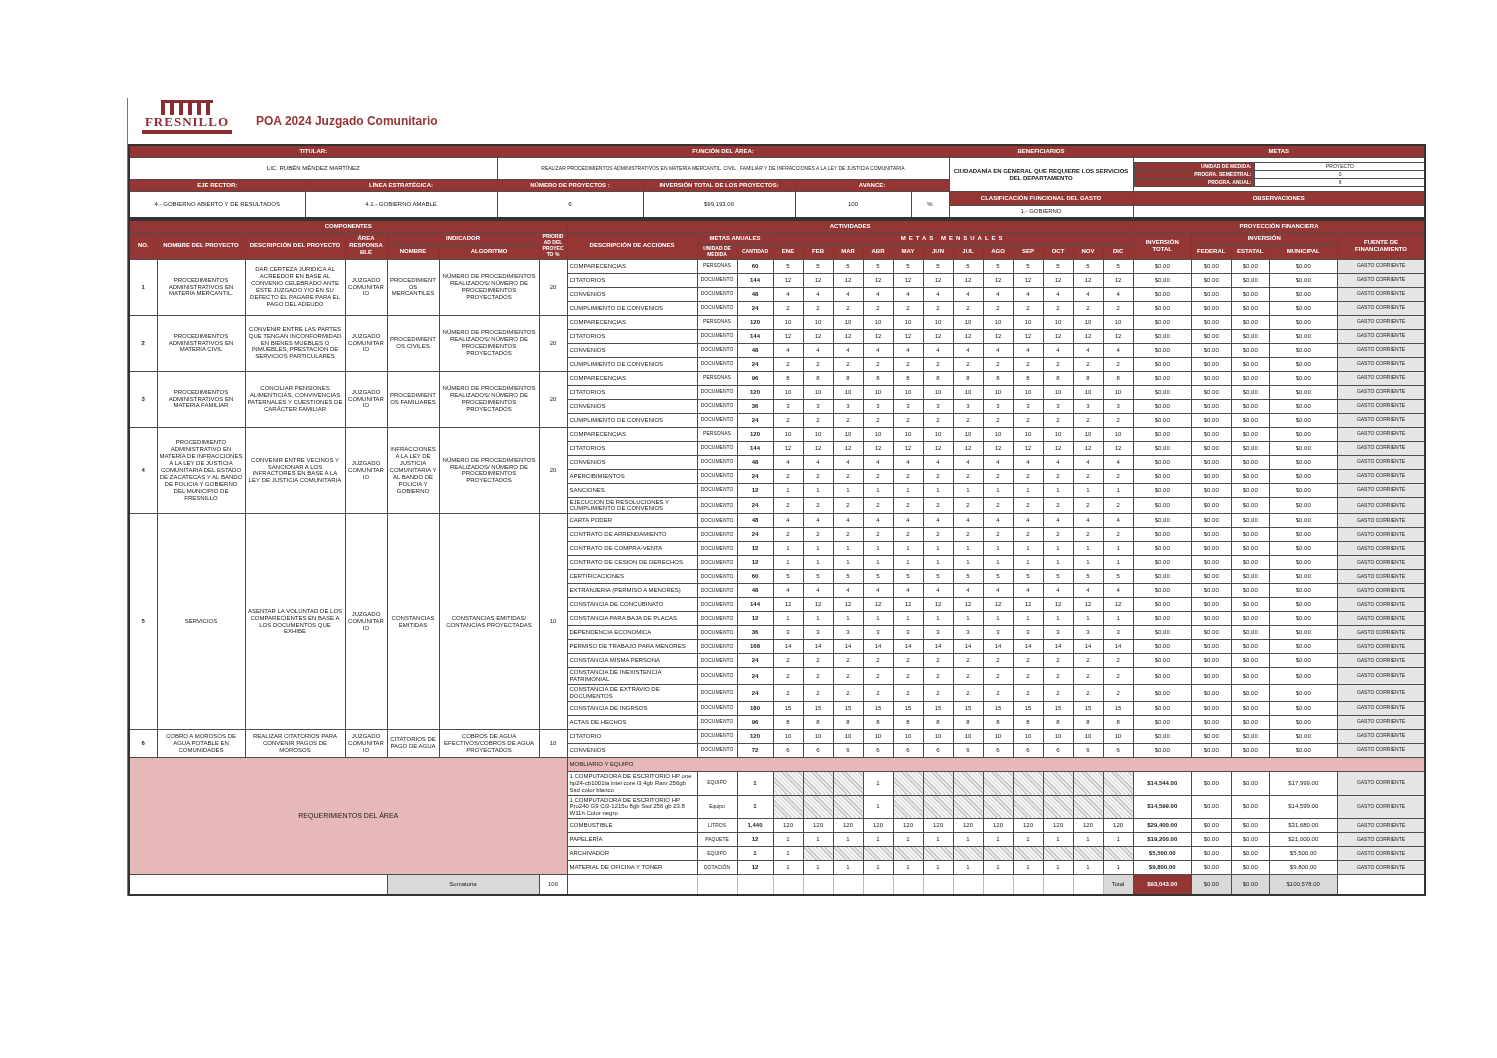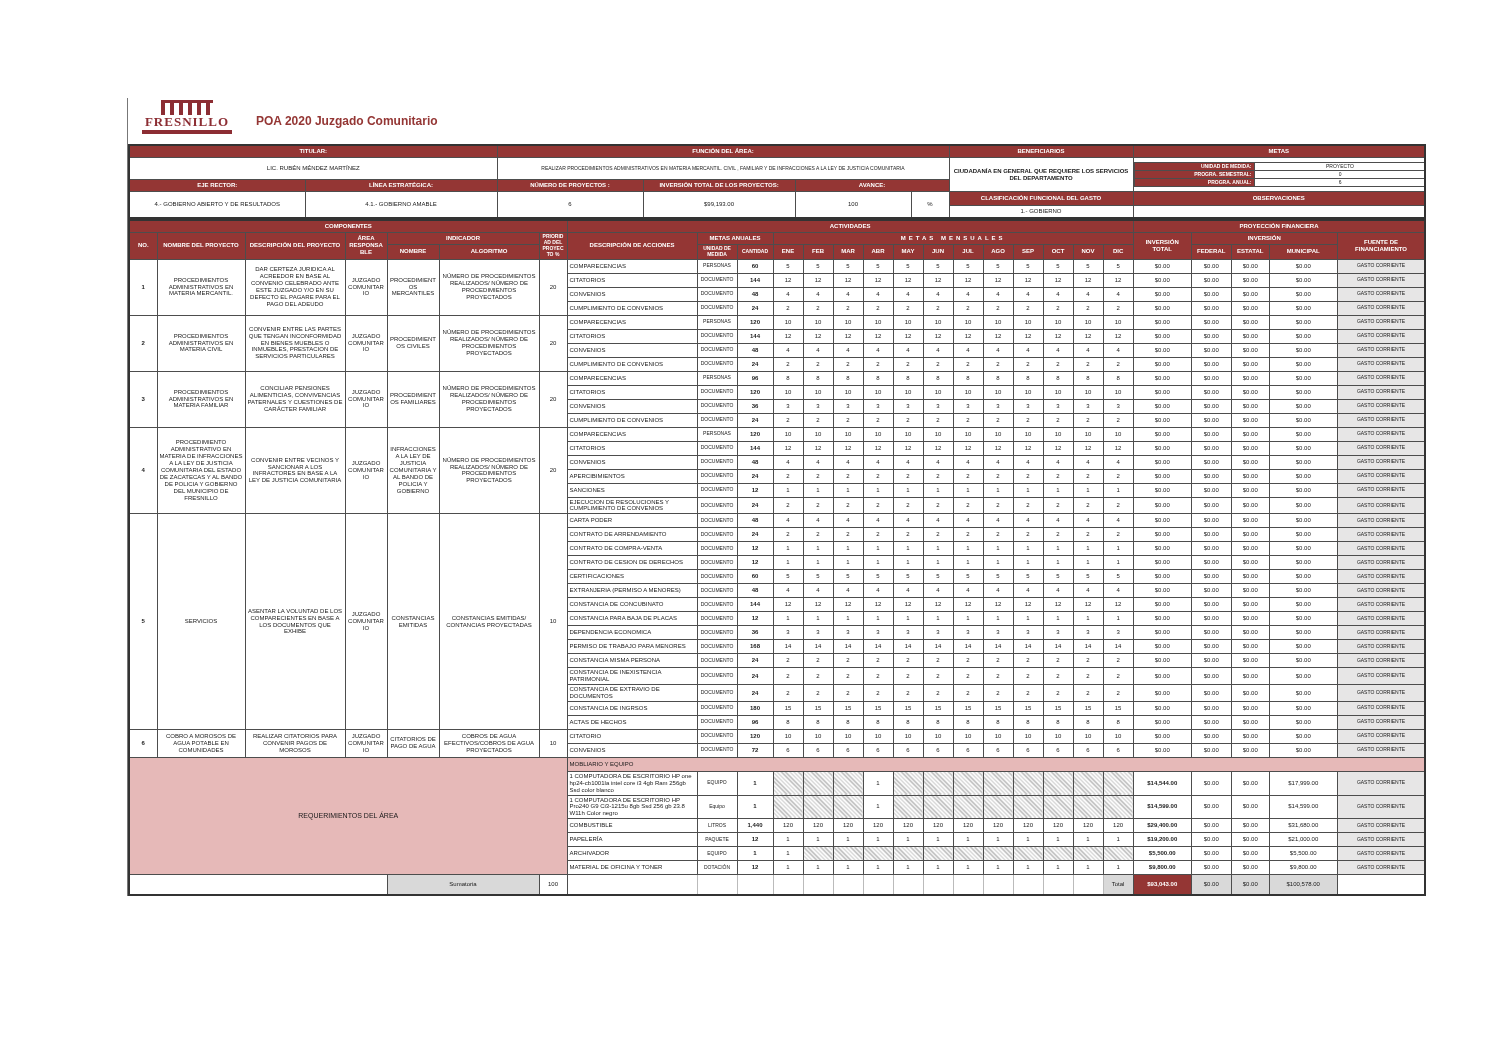--- a/index.html
+++ b/index.html
@@ -44,21 +44,21 @@
 
 <div class="page">
   <div class="sheet">
 
     <div class="brandrow">
       <div class="logo">
         <div class="logo-icon"></div>
         <div class="logo-text">FRESNILLO</div>
         <div class="logo-sub"></div>
       </div>
-      <div class="doc-title">POA 2020 Juzgado Comunitario</div>
+      <div class="doc-title">POA 2024 Juzgado Comunitario</div>
     </div>
 
     <table class="meta outer">
       <colgroup>
         <col style="width:176px">
           <col style="width:192px">
           <col style="width:146px">
         <col style="width:152px">
           <col style="width:116px">
           <col style="width:38px">

